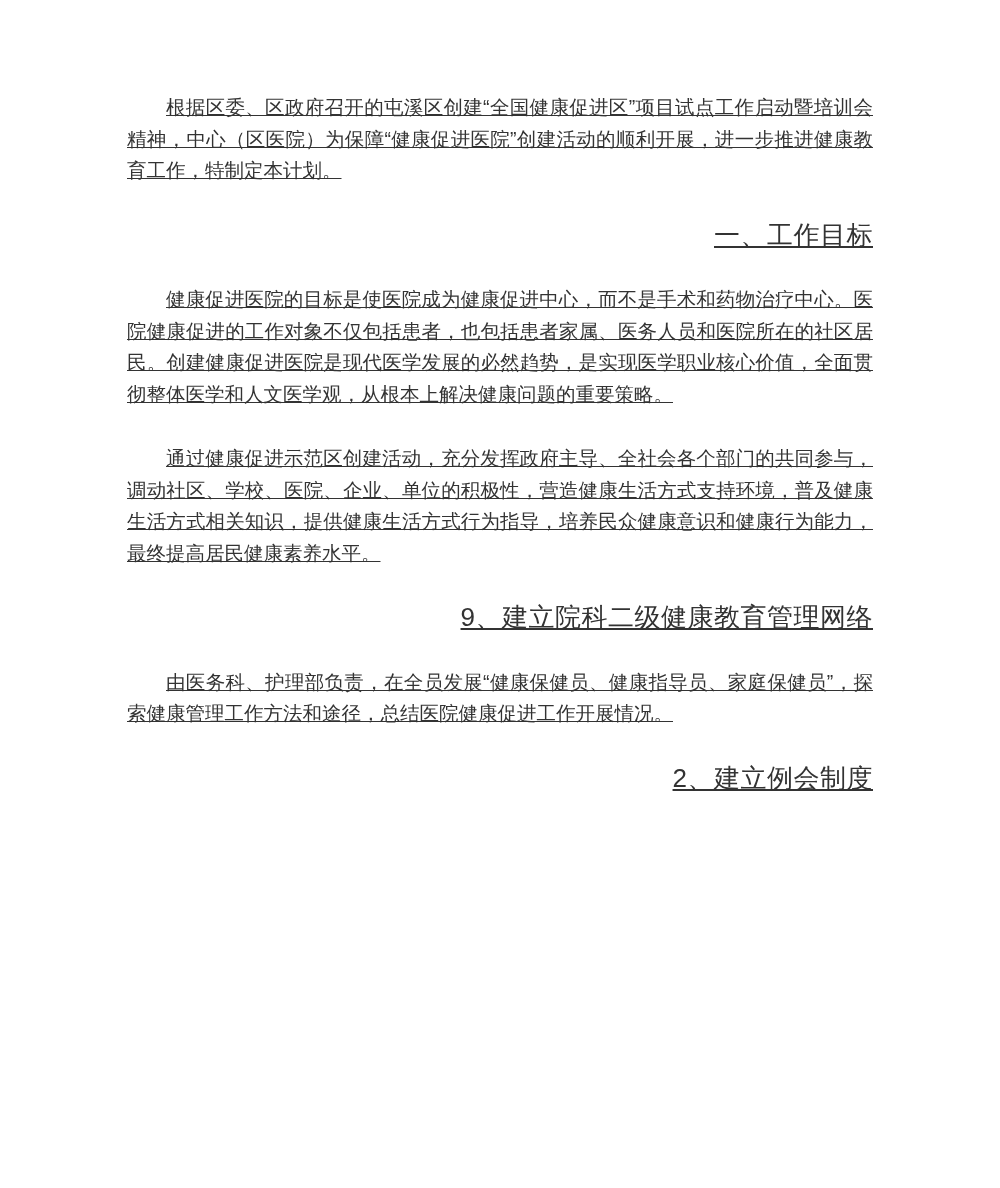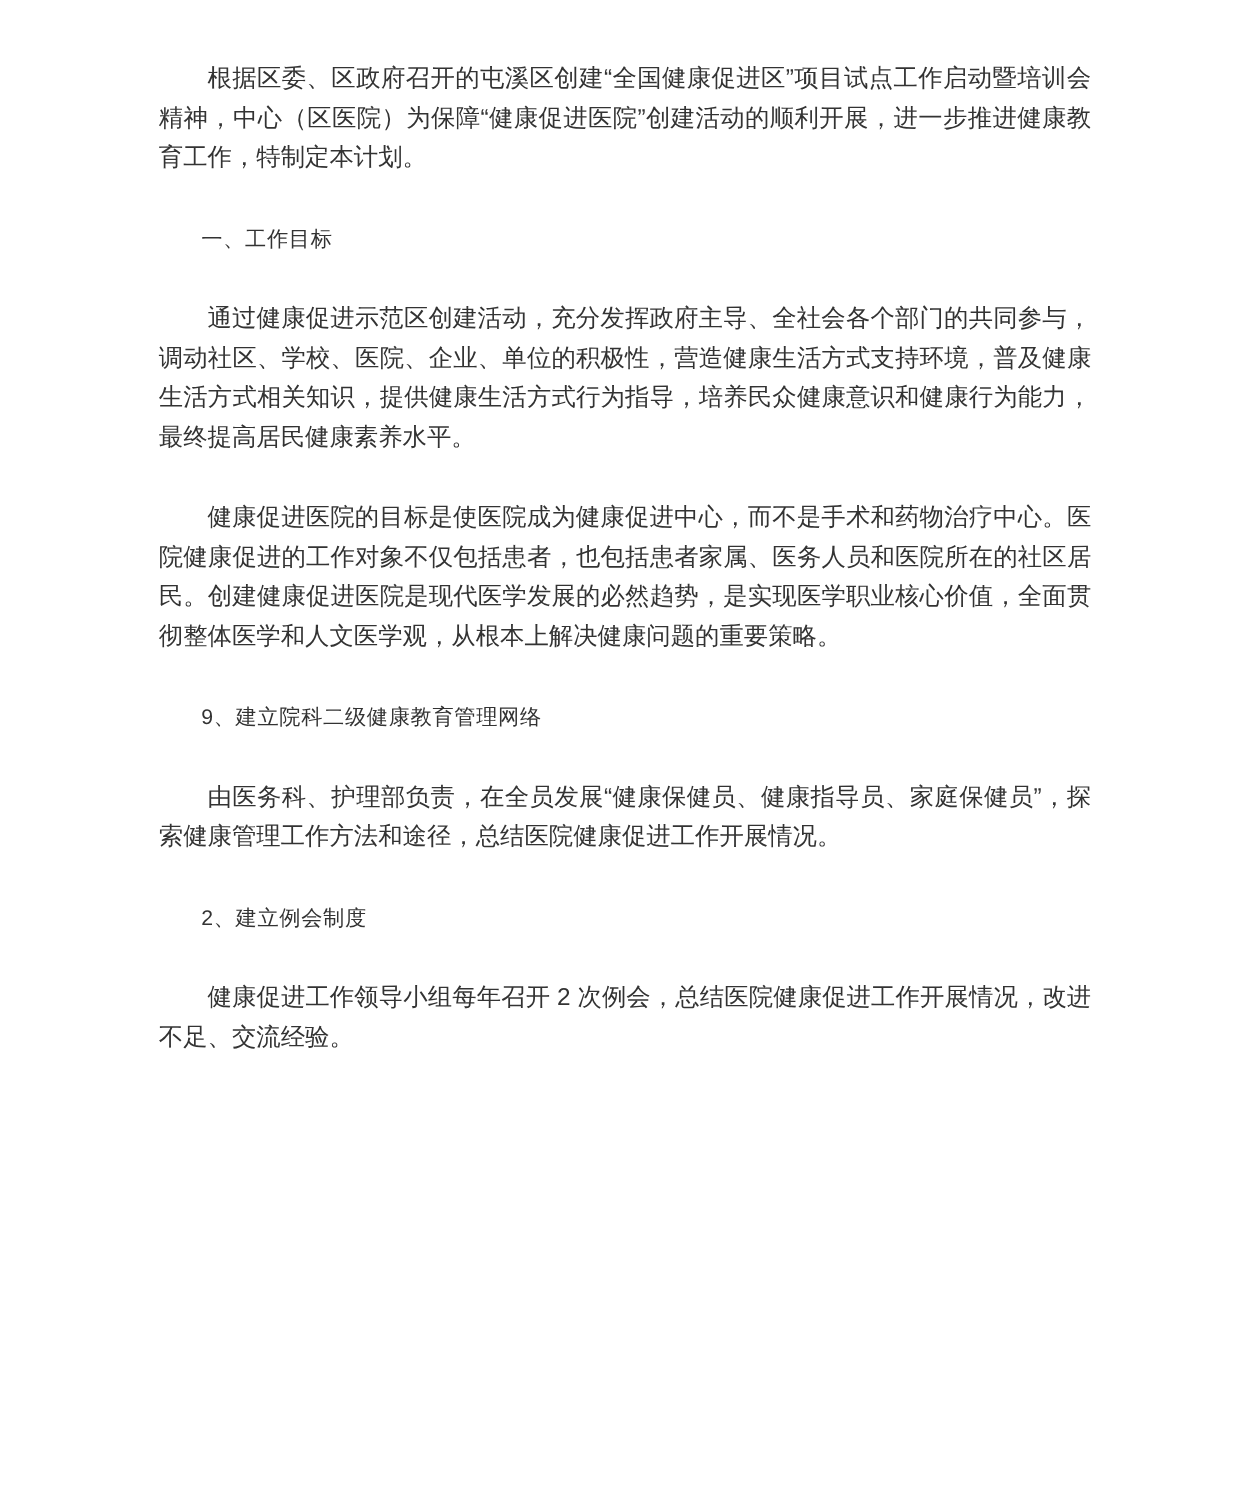--- a/index.html
+++ b/index.html
@@ -10,61 +10,62 @@
   body {
     width: 1000px;
     height: 1188px;
     overflow: hidden;
     font-family: "Liberation Sans", "DejaVu Sans", sans-serif;
   }
   .doc {
     box-sizing: border-box;
     width: 1000px;
     min-height: 1188px;
-    padding: 48px 127px 40px 127px;
+    padding: 92px 127px 40px 127px;
     background: #ffffff;
     color: #333333;
+    text-decoration: underline;
   }
   .block {
     font-size: 19.5px;
     line-height: 31.5px;
     color: #333333;
     margin: 0 0 33px 0;
     text-indent: 2em;
     font-weight: 400;
   }
   p.para {
     text-align: justify;
   }
   h2.heading, h3.subheading {
-    font-size: 17px;
+    font-size: 26px;
     line-height: 31.5px;
     font-weight: 400;
     letter-spacing: 0.5px;
+    text-align: right;
   }
   .block:last-child {
     margin-bottom: 0;
   }
 </style>
 </head>
 <body>
 
 <div class="doc">
 
   <p class="block para">根据区委、区政府召开的屯溪区创建“全国健康促进区”项目试点工作启动暨培训会精神，中心（区医院）为保障“健康促进医院”创建活动的顺利开展，进一步推进健康教育工作，特制定本计划。</p>
 
   <h2 class="block heading">一、工作目标</h2>
 
+  <p class="block para">健康促进医院的目标是使医院成为健康促进中心，而不是手术和药物治疗中心。医院健康促进的工作对象不仅包括患者，也包括患者家属、医务人员和医院所在的社区居民。创建健康促进医院是现代医学发展的必然趋势，是实现医学职业核心价值，全面贯彻整体医学和人文医学观，从根本上解决健康问题的重要策略。</p>
+
   <p class="block para">通过健康促进示范区创建活动，充分发挥政府主导、全社会各个部门的共同参与，调动社区、学校、医院、企业、单位的积极性，营造健康生活方式支持环境，普及健康生活方式相关知识，提供健康生活方式行为指导，培养民众健康意识和健康行为能力，最终提高居民健康素养水平。</p>
-
-  <p class="block para">健康促进医院的目标是使医院成为健康促进中心，而不是手术和药物治疗中心。医院健康促进的工作对象不仅包括患者，也包括患者家属、医务人员和医院所在的社区居民。创建健康促进医院是现代医学发展的必然趋势，是实现医学职业核心价值，全面贯彻整体医学和人文医学观，从根本上解决健康问题的重要策略。</p>
 
 
 
   <h3 class="block subheading">9、建立院科二级健康教育管理网络</h3>
 
   <p class="block para">由医务科、护理部负责，在全员发展“健康保健员、健康指导员、家庭保健员”，探索健康管理工作方法和途径，总结医院健康促进工作开展情况。</p>
 
   <h3 class="block subheading">2、建立例会制度</h3>
 
-  <p class="block para">健康促进工作领导小组每年召开 2 次例会，总结医院健康促进工作开展情况，改进不足、交流经验。</p>
 
 </div>
 
 </body></html>

